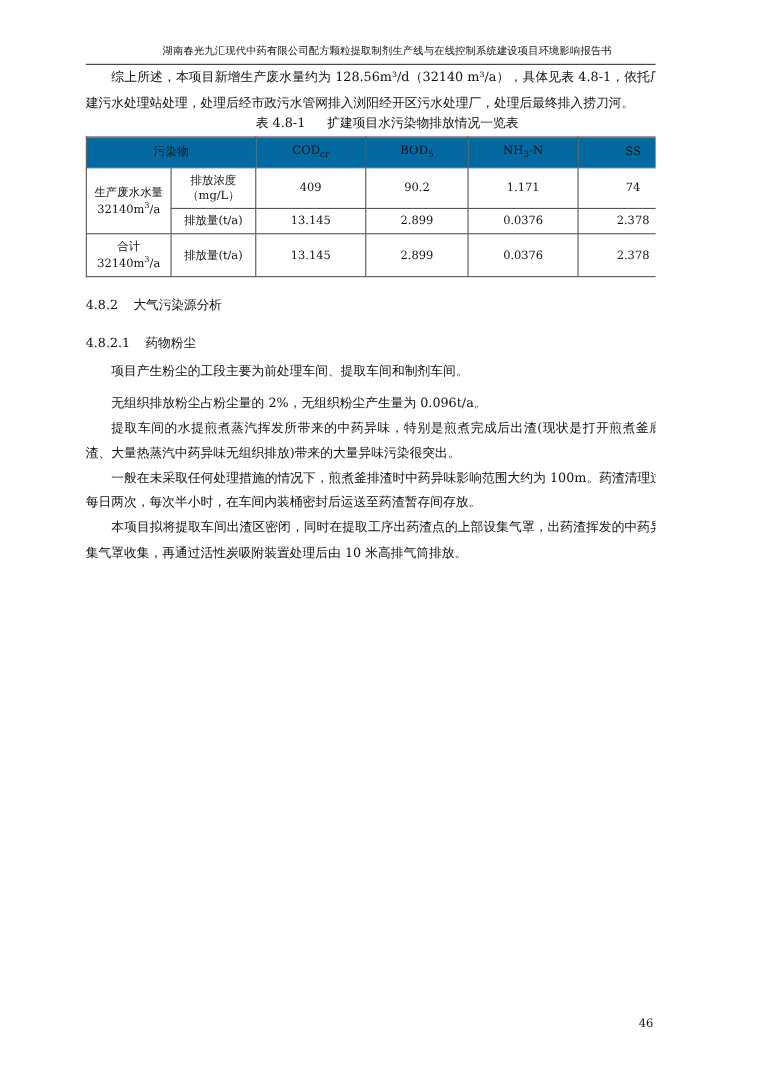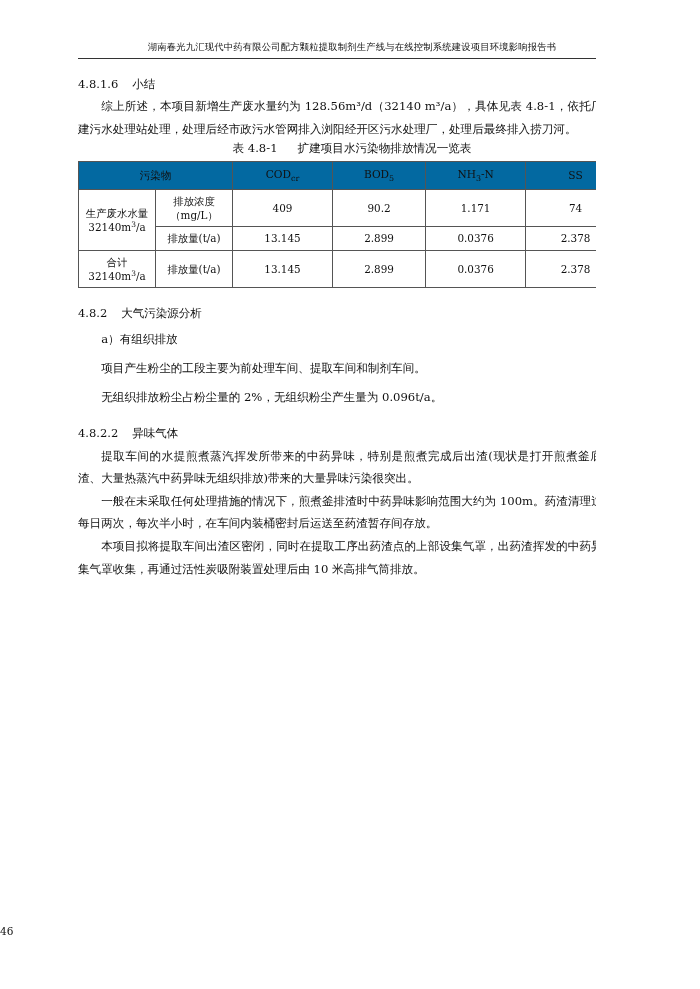--- a/index.html
+++ b/index.html
@@ -85,38 +85,35 @@
   .c3 { width: 14%; }
   .c4 { width: 13%; }
   .c5 { width: 14%; }
   .c6 { width: 14%; }
 
   .rowlabel { line-height: 1.5; }
 
   .footer {
     position: absolute;
     left: 0;
-    right: 16px;
+    right: 2px;
     top: 925px;
-    text-align: left;
+    text-align: right;
     font-size: 10.5px;
   }
   .nowrap { white-space: nowrap; }
 </style>
 </head>
 <body>
 
 <div class="page">
   <div class="content">
 
     <div class="header">湖南春光九汇现代中药有限公司配方颗粒提取制剂生产线与在线控制系统建设项目环境影响报告书</div>
 
-    <div class="h3">
-      <span class="num">4.8.1.6</span><span>小结</span>
-    </div>
 
     <p class="para">综上所述，本项目新增生产废水量约为 128.56m³/d（32140 m³/a），具体见表 4.8-1，依托厂区拟建污水处理站处理，处理后经市政污水管网排入浏阳经开区污水处理厂，处理后最终排入捞刀河。</p>
 
     <div class="table-caption">
       <span>表 4.8-1</span><span class="gap"></span><span>扩建项目水污染物排放情况一览表</span>
     </div>
 
     <table class="data">
       <thead>
         <tr>
@@ -157,27 +154,26 @@
           <td class="c5">0.0376</td>
           <td class="c6">2.378</td>
         </tr>
       </tbody>
     </table>
 
     <div class="h3">
       <span class="num">4.8.2</span><span>大气污染源分析</span>
     </div>
 
-    <p class="para block">a）有组织排放</p>
+    <div class="h3">
+      <span class="num">4.8.2.1</span><span>药物粉尘</span>
+    </div>
     <p class="para block">项目产生粉尘的工段主要为前处理车间、提取车间和制剂车间。</p>
     <p class="para block">无组织排放粉尘占粉尘量的 2%，无组织粉尘产生量为 0.096t/a。</p>
 
-    <div class="h3">
-      <span class="num">4.8.2.2</span><span>异味气体</span>
-    </div>
     <p class="para">提取车间的水提煎煮蒸汽挥发所带来的中药异味，特别是煎煮完成后出渣(现状是打开煎煮釜底阀排渣、大量热蒸汽中药异味无组织排放)带来的大量异味污染很突出。</p>
     <p class="para">一般在未采取任何处理措施的情况下，煎煮釜排渣时中药异味影响范围大约为  100m。药渣清理过程为每日两次，每次半小时，在车间内装桶密封后运送至药渣暂存间存放。</p>
     <p class="para">本项目拟将提取车间出渣区密闭，同时在提取工序出药渣点的上部设集气罩，出药渣挥发的中药异味经集气罩收集，再通过活性炭吸附装置处理后由 10 米高排气筒排放。</p>
 
   </div>
 
   <div class="footer">46</div>
 </div>
 
 </body></html>

